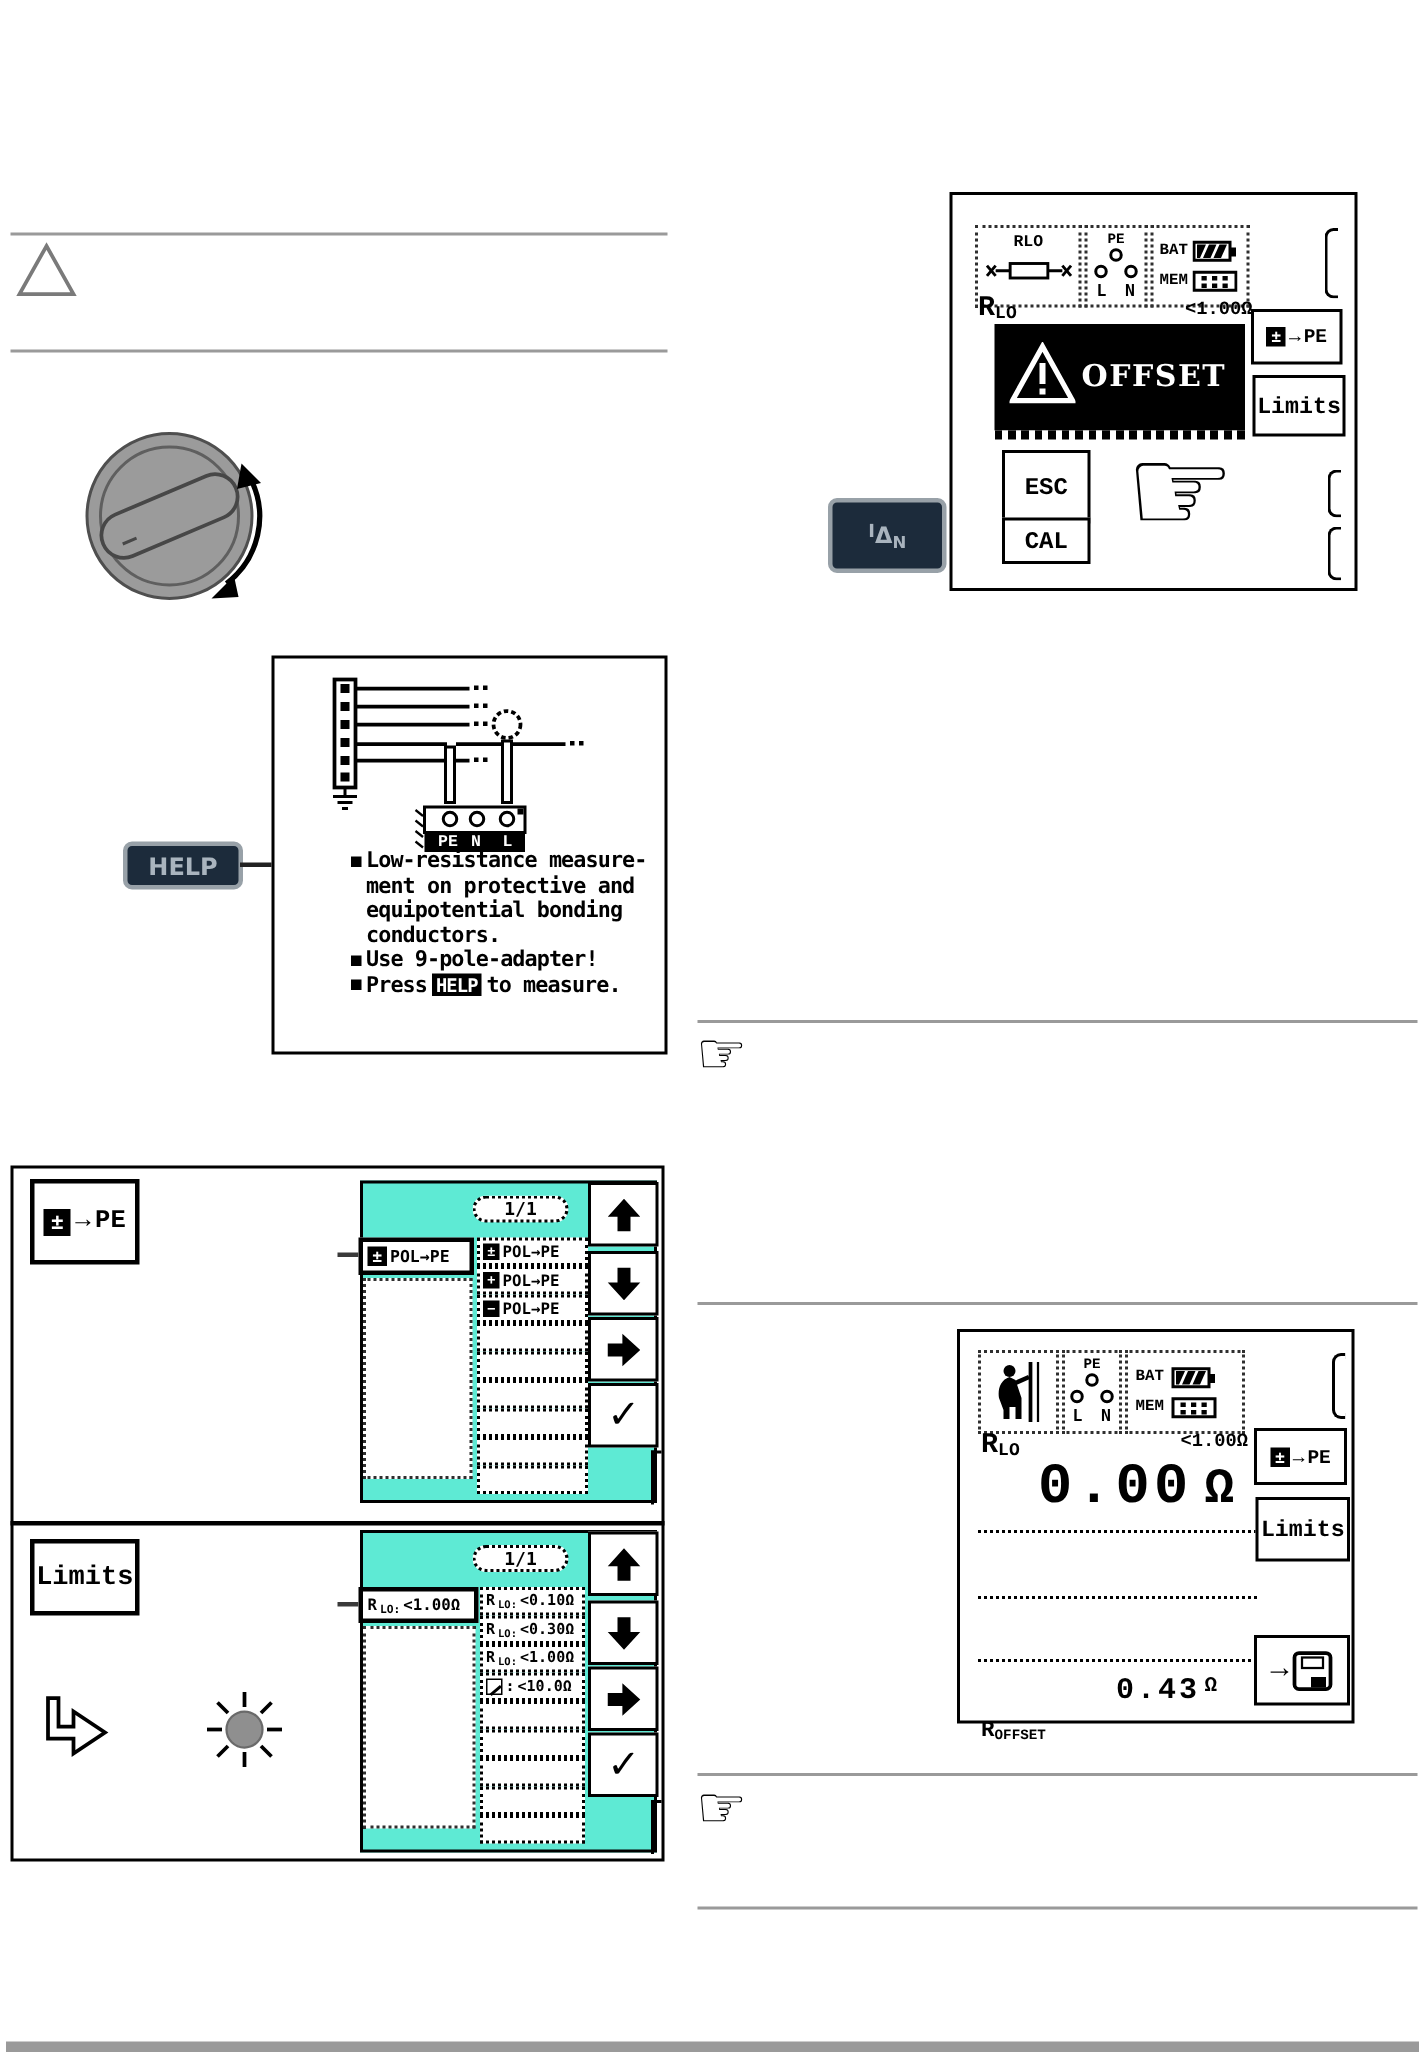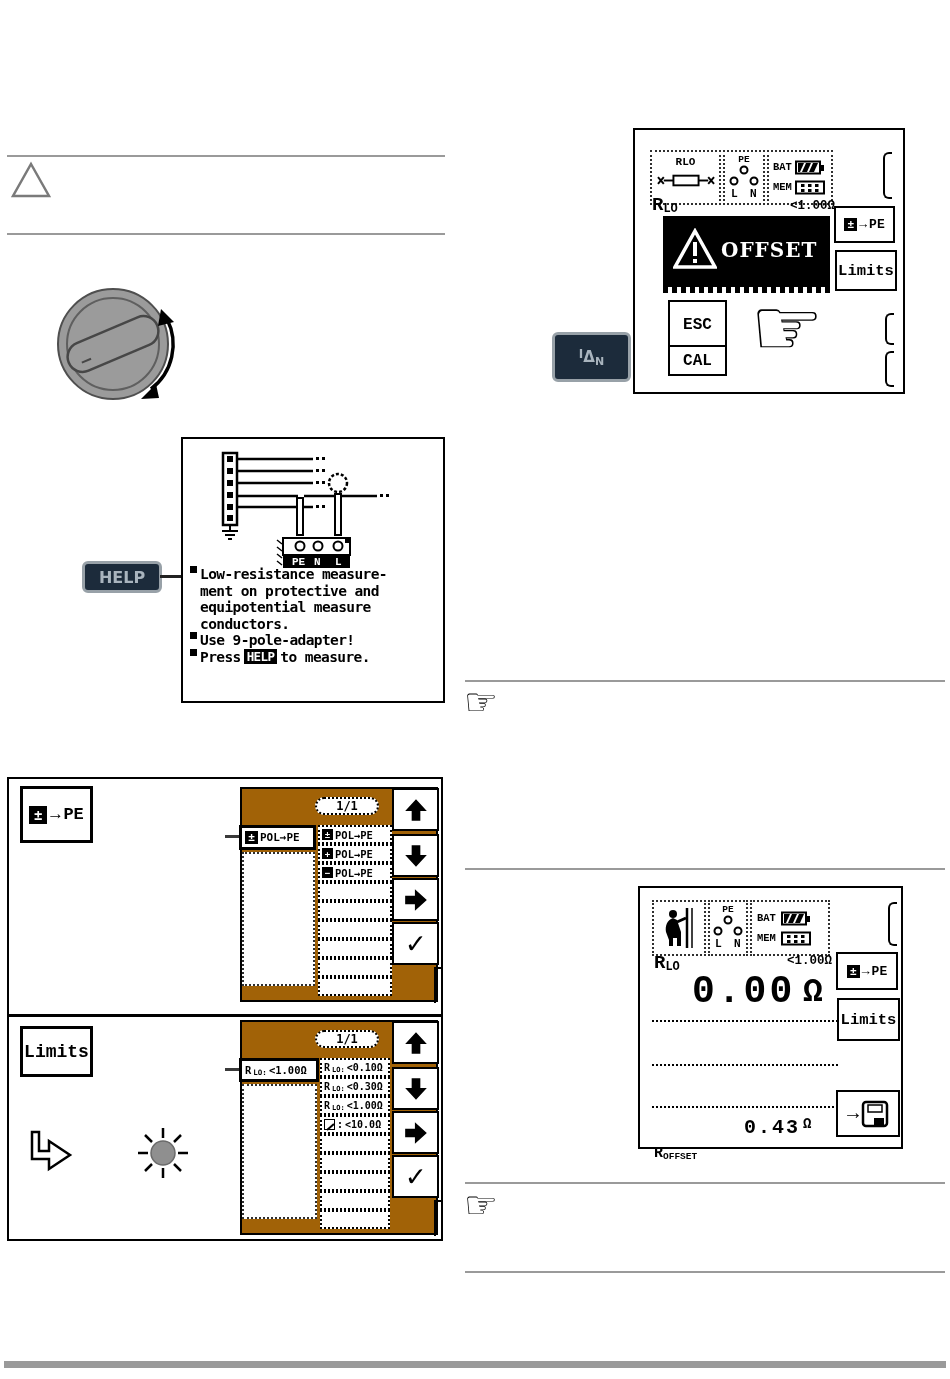--- a/index.html
+++ b/index.html
@@ -12,32 +12,32 @@
   .frame { position:absolute; border:2.5px solid #000; background:#fff; }
   .dotcell { position:absolute; border:2px dotted #2f2f2f; background:#fff; }
   .dotsep { position:absolute; border-top:2.5px dotted #000; height:0; }
   .sk { position:absolute; border:2.5px solid #000; background:#fff; display:flex; align-items:center; justify-content:center; gap:2px; }
   .bracket { position:absolute; width:9px; border:2.5px solid #000; border-right:none; border-radius:6px 0 0 6px; background:transparent; }
   .chip { display:inline-flex; align-items:center; justify-content:center; background:#000; color:#fff;
           font-family:"DejaVu Sans Mono",monospace; font-weight:bold; flex:none; }
   .dkey { position:absolute; background:#1c2b3b; border:3px solid #98a1a8; border-radius:6px;
           color:#a9b4be; display:flex; align-items:center; justify-content:center;
           font-family:"DejaVu Sans", sans-serif; font-weight:bold; }
-  .menu { position:absolute; border:2px solid #000; background:#a16207;text-align:center; }
+  .menu { position:absolute; border:2px solid #000; background:#5eead4;text-align:center; }
   .menu-page { position:absolute; border:2px dotted #000; border-radius:9px; background:#fff;
                display:flex; align-items:center; justify-content:center;
                font-size:12px; font-weight:bold; font-family:"DejaVu Sans Mono",monospace; }
   .sel { position:absolute; border:3px solid #000; background:#fff; display:flex; align-items:center; padding-left:3px; gap:2px;
          font-family:"DejaVu Sans Mono",monospace; font-weight:bold; }
   .mlist { position:absolute; display:flex; flex-direction:column; }
   .mrow { height:19px; border:2px dotted #000; background:#fff; display:flex; align-items:center; padding-left:2px; gap:2px;
           font-family:"DejaVu Sans Mono",monospace; font-weight:bold; }
   .callout { position:absolute; height:3px; background:#3a3a3a; }
   .subtxt { display:inline-block; transform:translateY(2px); }
-  .helpline { height:16.5px; font:bold 14.5px "DejaVu Sans Mono",monospace; letter-spacing:-0.6px; white-space:pre; display:flex; align-items:flex-start; }
+  .helpline { height:16.5px; font:bold 14.5px "DejaVu Sans Mono",monospace; letter-spacing:-0.6px; white-space:pre; display:flex; align-items:center;margin-left:44px; }
   .bullet { display:inline-block; width:7px; height:7px; background:#000; margin-right:3px; flex:none; }
   .indent { padding-left:10px; }
   .badge { background:#000; color:#fff; padding:0 3px; font-size:12.5px; margin:0 3px; }
   .tear { position:absolute; height:6px; background:repeating-linear-gradient(90deg,#000 0 5px,#fff 5px 9px); }
   .editicon { position:relative; display:inline-block; width:11px; height:11px; border:1.5px solid #000; background:#fff; flex:none; }
   .editicon::after { content:""; position:absolute; left:1px; top:6px; width:9px; height:2px; background:#000; transform:rotate(-40deg); }
   .partialkey { position:absolute; width:7px; border:2.5px solid #000; border-right:none; border-bottom:none; }
 </style>
 </head>
 <body>
@@ -125,21 +125,21 @@
           <line x1="76" y1="116" x2="81" y2="120"></line>
       </g>
     </svg>
     <span class="abs mono" style="left:109px; top:117px; color:#fff; font-size:11px;">PE</span>
     <span class="abs mono" style="left:131px; top:117px; color:#fff; font-size:11px;">N</span>
     <span class="abs mono" style="left:152px; top:117px; color:#fff; font-size:11px;">L</span>
 
     <div class="abs" style="left:7px; top:127px; width:252px;">
       <div class="helpline"><span class="bullet"></span><span>Low-resistance measure-</span></div>
       <div class="helpline indent"><span>ment on protective and</span></div>
-      <div class="helpline indent"><span>equipotential measure</span></div>
+      <div class="helpline indent"><span>equipotential bonding</span></div>
       <div class="helpline indent"><span>conductors.</span></div>
       <div class="helpline"><span class="bullet"></span><span>Use 9-pole-adapter!</span></div>
       <div class="helpline"><span class="bullet"></span><span>Press</span><span class="badge">HELP</span><span>to measure.</span></div>
     </div>
   </div>
 
   <div class="frame" style="left:7px; top:777px; width:436px; height:464px;"></div>
   <div class="abs" style="left:7px; top:1014px; width:436px; height:2.5px; background:#000;"></div>
 
   <div class="abs" style="left:20px; top:786px; width:73px; height:57px; border:3px solid #000; background:#fff; display:flex; align-items:center; justify-content:center; gap:3px;">

